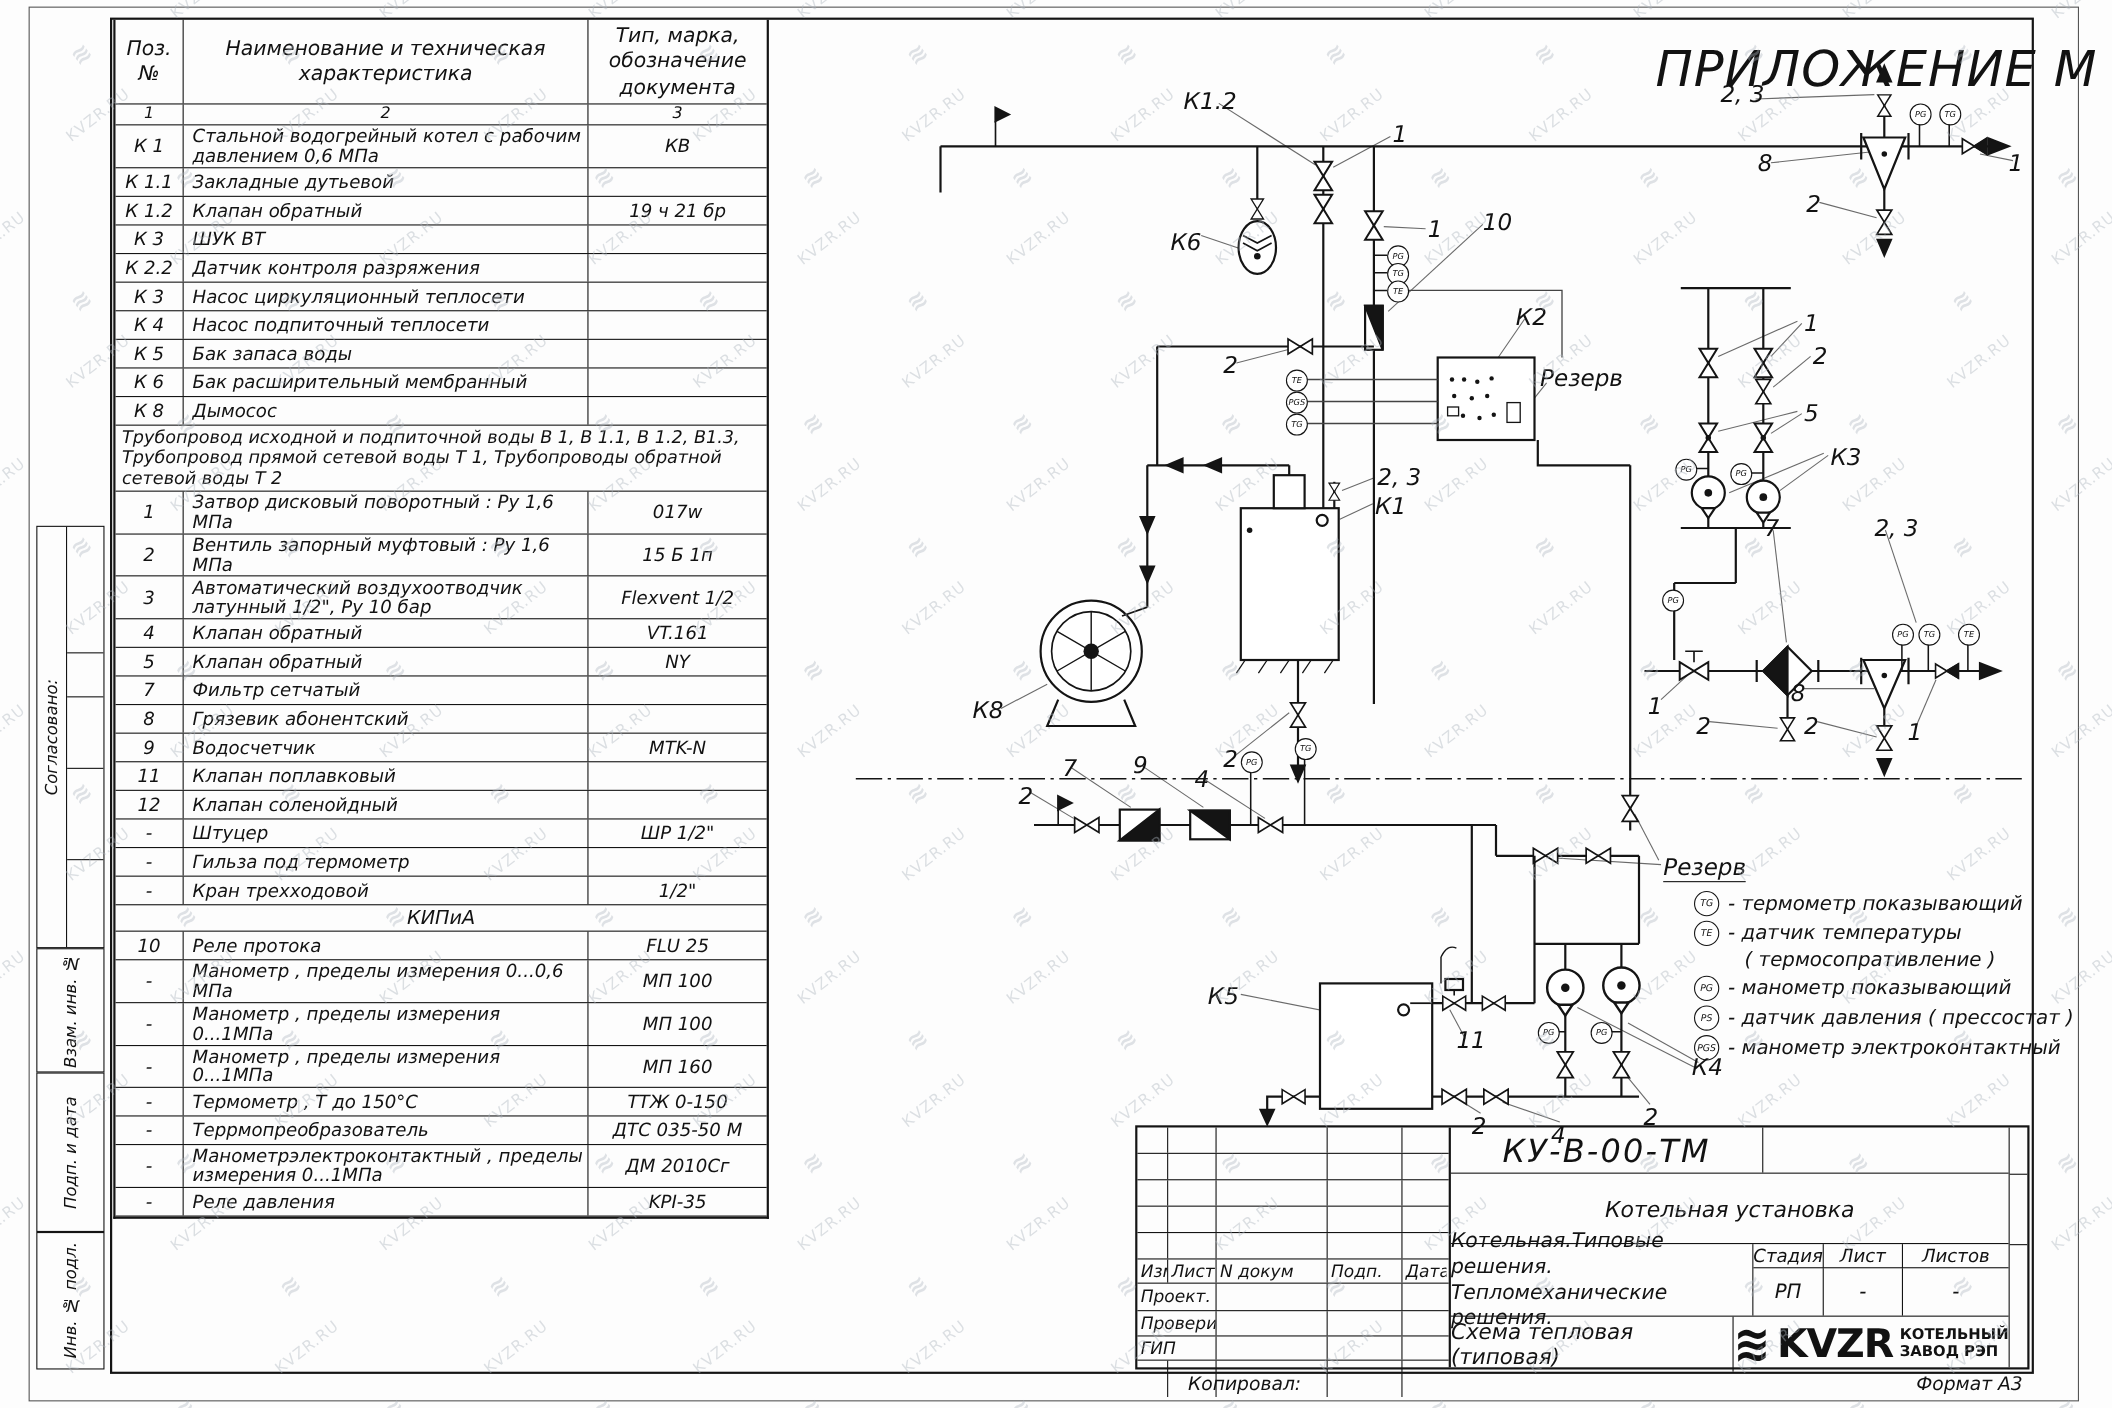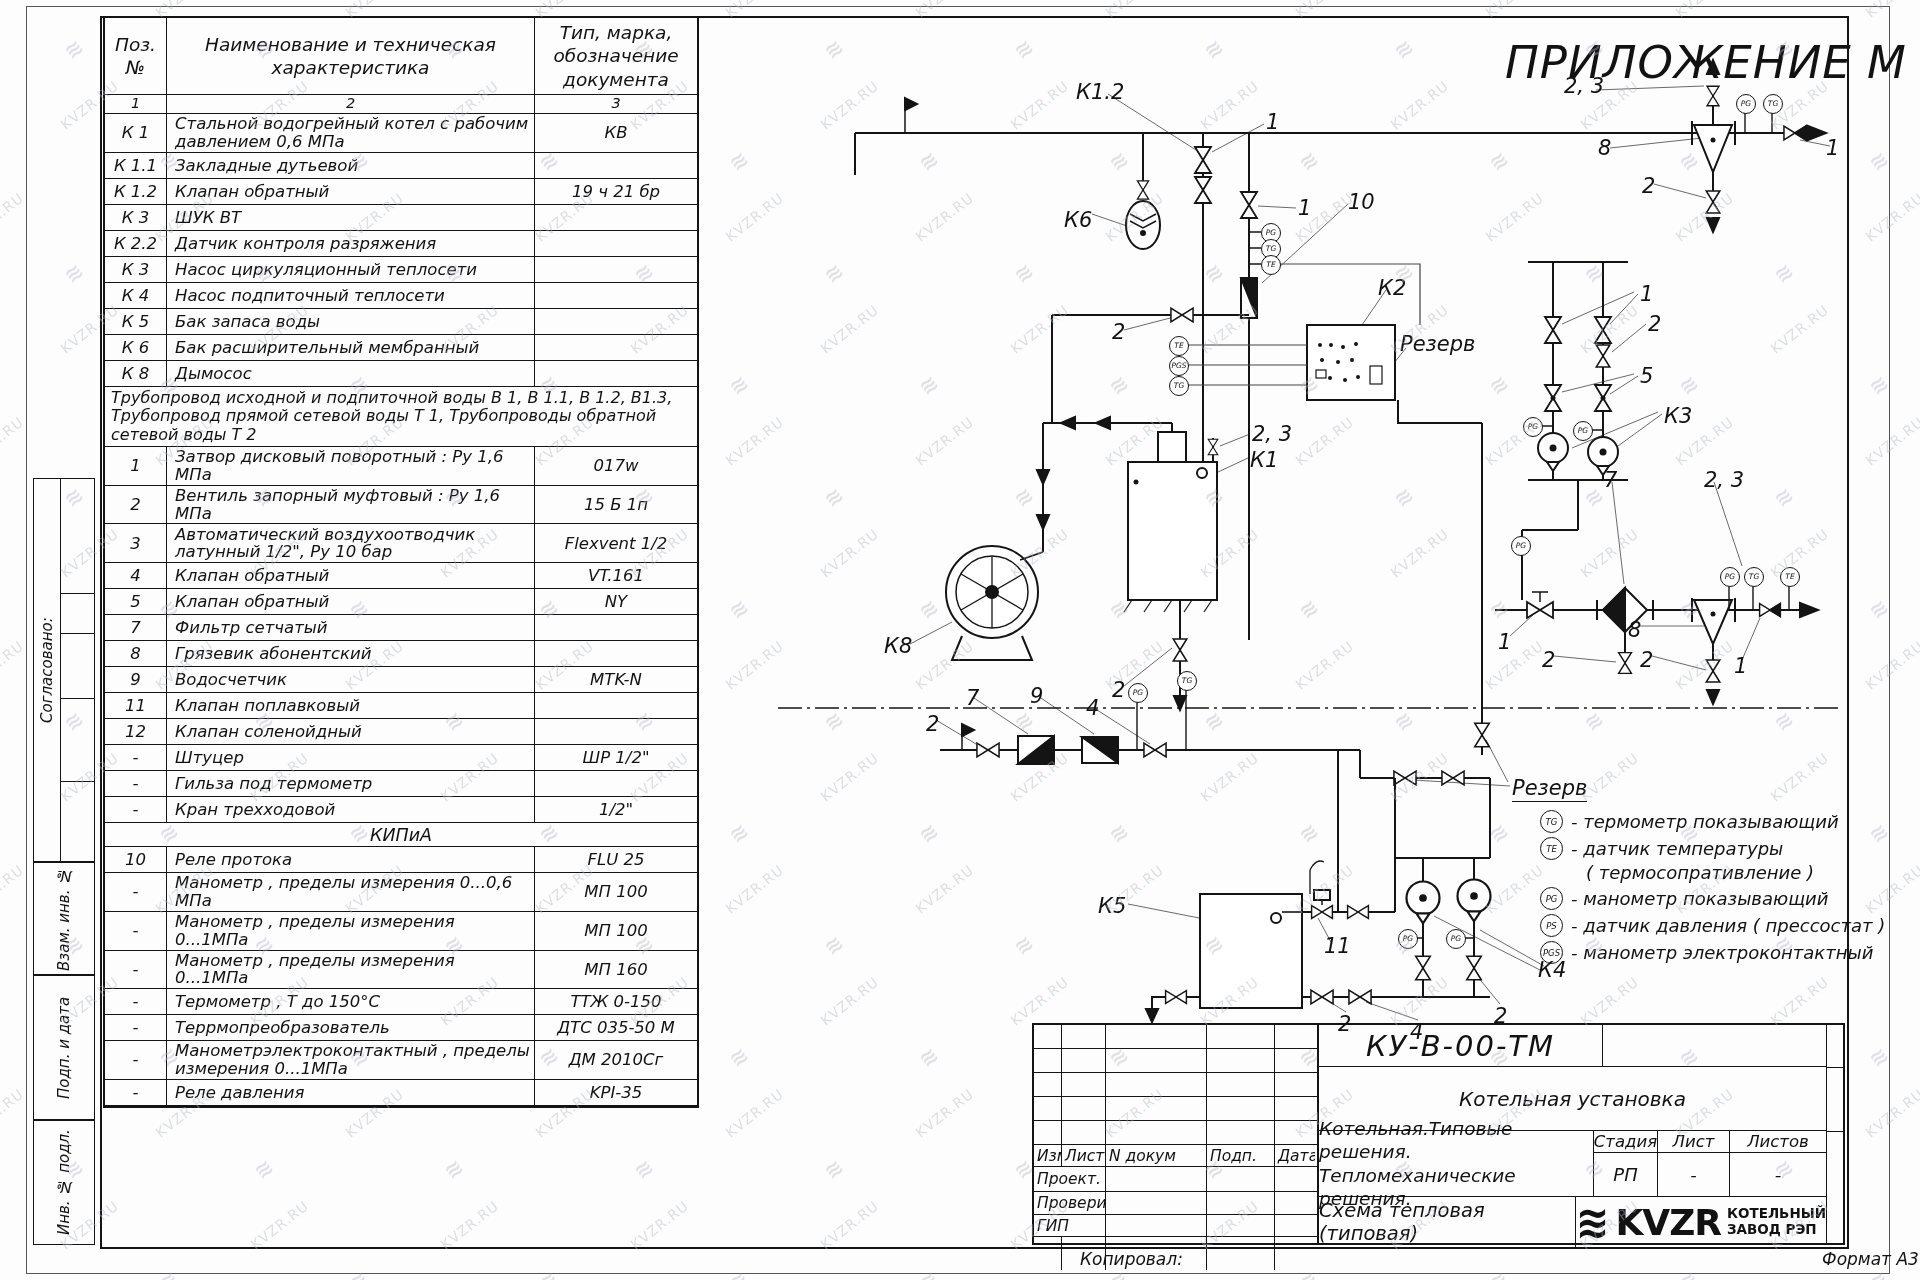--- a/index.html
+++ b/index.html
@@ -694,21 +694,21 @@
         </div>
       </div>
     </div>
     <div id="tb-strip">
       <div style="position:absolute;left:0;right:0;top:42px;border-top:1.2px solid #141414;"></div>
       <div style="position:absolute;left:0;right:0;top:106px;border-top:1.2px solid #141414;"></div>
     </div>
   </div>
 
   <div class="abs under-text" style="left:1080px;top:1249px;">Копировал:</div>
-  <div class="abs under-text" style="left:1822px;top:1249px;text-align:center;">Формат А3</div>
+  <div class="abs under-text" style="left:1742px;top:1249px;text-align:center;">Формат А3</div>
 
   <div class="abs" id="wm-layer">
       <span class="wm" style="left: -40px; top: -15px;">KVZR.RU</span>
       <span class="wm wmg" style="left: 65px; top: 37px;">≋</span>
       <span class="wm" style="left: 150px; top: -15px;">KVZR.RU</span>
       <span class="wm wmg" style="left: 255px; top: 37px;">≋</span>
       <span class="wm" style="left: 340px; top: -15px;">KVZR.RU</span>
       <span class="wm wmg" style="left: 445px; top: 37px;">≋</span>
       <span class="wm" style="left: 530px; top: -15px;">KVZR.RU</span>
       <span class="wm wmg" style="left: 635px; top: 37px;">≋</span>

